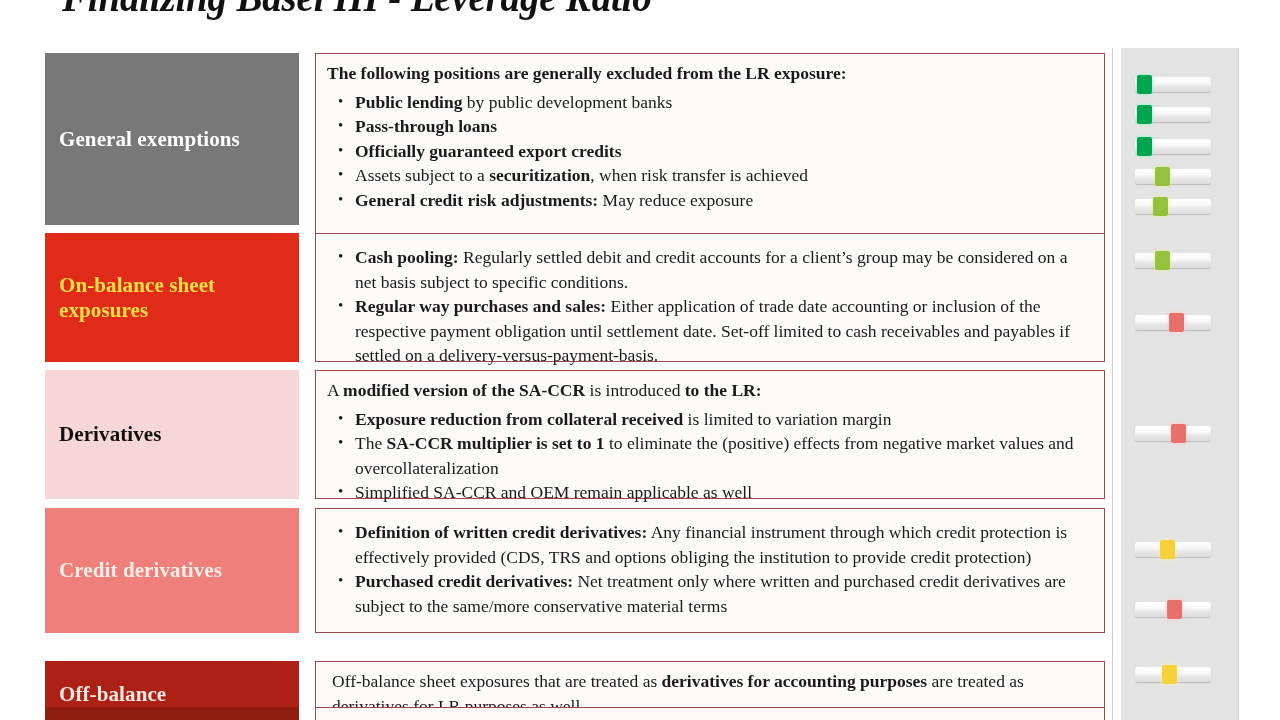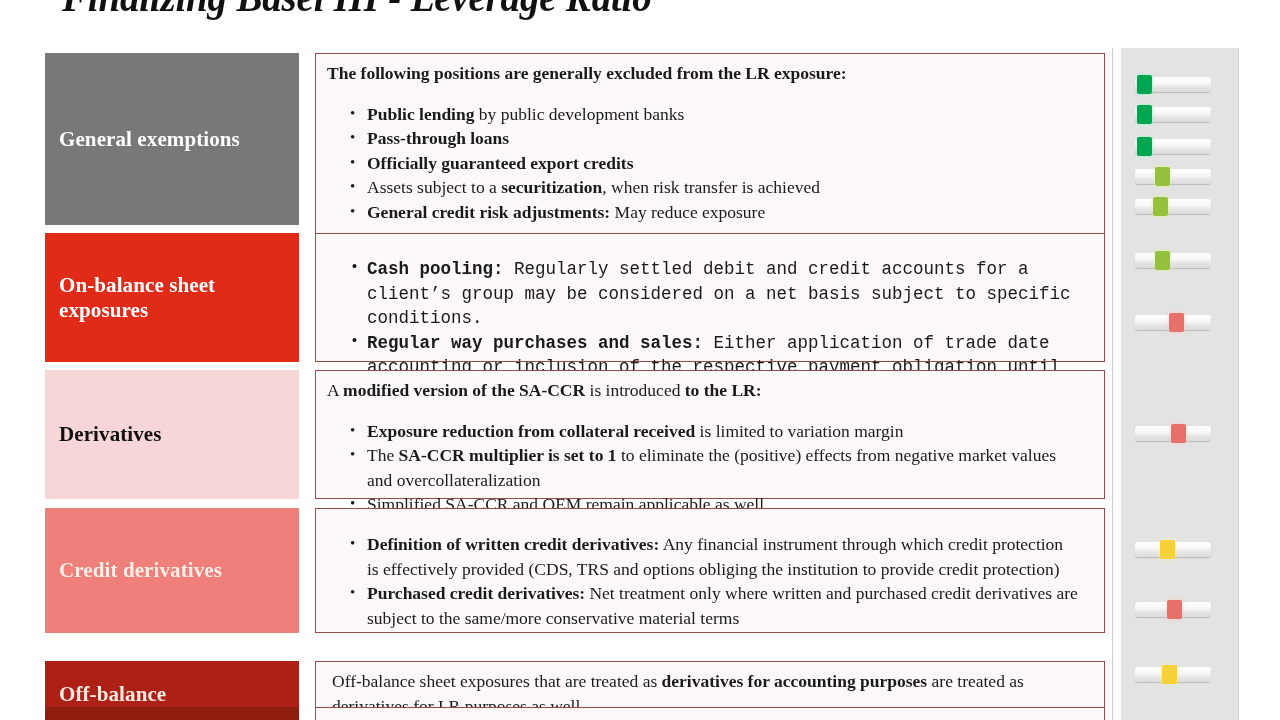--- a/index.html
+++ b/index.html
@@ -60,39 +60,39 @@
     flex: 1 1 auto;
     margin-left: 16px;
     background: #fdf9f9;
     border: 1px solid #9a4a4a;
     padding: 7px 10px 7px 11px;
     font-size: 17.5px;
     line-height: 24.5px;
     color: #1a1a1a;
   }
   .body-cell p { margin: 0; }
-  .body-cell ul { list-style: none; margin: 16px; padding: 0; }
+  .body-cell ul { list-style: none; margin: 4px; padding: 0; }
   .body-cell li {
     position: relative;
     padding-left: 24px;
     margin: 0;
   }
   .body-cell li::before {
     content: "\2022";
     position: absolute;
     left: 7px;
     top: -1px;
     font-size: 15px;
     color: #1a1a1a;
   }
   .b { font-weight: 700; }
 
   
   .lab-grey      { background: #787878; color: #ffffff; }
-  .lab-red       { background: #e02b18; color: #ffffff; font-family: Liberation Serif, serif; }
+  .lab-red       { background: #e02b18; color: #fde047; font-family: Liberation Serif, serif; }
   .lab-pink      { background: #f7d6d7; color: #111111; }
   .lab-salmon    { background: #ef7f7a; color: #fdeee8; }
   .lab-darkred   { background: #ad2016; color: #fde9e2; }
   .lab-maroon    { background: #8f1d10; color: #fbe6de; }
 
   
   #indicator-panel {
     position: absolute;
     left: 1121px;
     top: 48px;
@@ -159,21 +159,21 @@
           <li><span>Assets subject to a </span><span class="b">securitization</span><span>, when risk transfer is achieved</span></li>
           <li><span class="b">General credit risk adjustments:</span><span> May reduce exposure</span></li>
         </ul>
       </div>
     </div>
 
     <div class="row" style="top:180px;height:129px;">
       <div class="label-cell lab-red">
         <span>On-balance sheet exposures</span>
       </div>
-      <div class="body-cell" style="height:129px;font-family:Liberation Mono, monospace;">
+      <div class="body-cell" style="height:129px;">
         <ul>
           <li><span class="b">Cash pooling:</span><span> Regularly settled debit and credit accounts for a client’s group may be considered on a net basis subject to specific conditions.</span></li>
           <li><span class="b">Regular way purchases and sales:</span><span> Either application of trade date accounting or inclusion of the respective payment obligation until settlement date. Set-off limited to cash receivables and payables if settled on a delivery-versus-payment-basis.</span></li>
         </ul>
       </div>
     </div>
 
     <div class="row" style="top:317px;height:129px;">
       <div class="label-cell lab-pink">
         <span>Derivatives</span>

